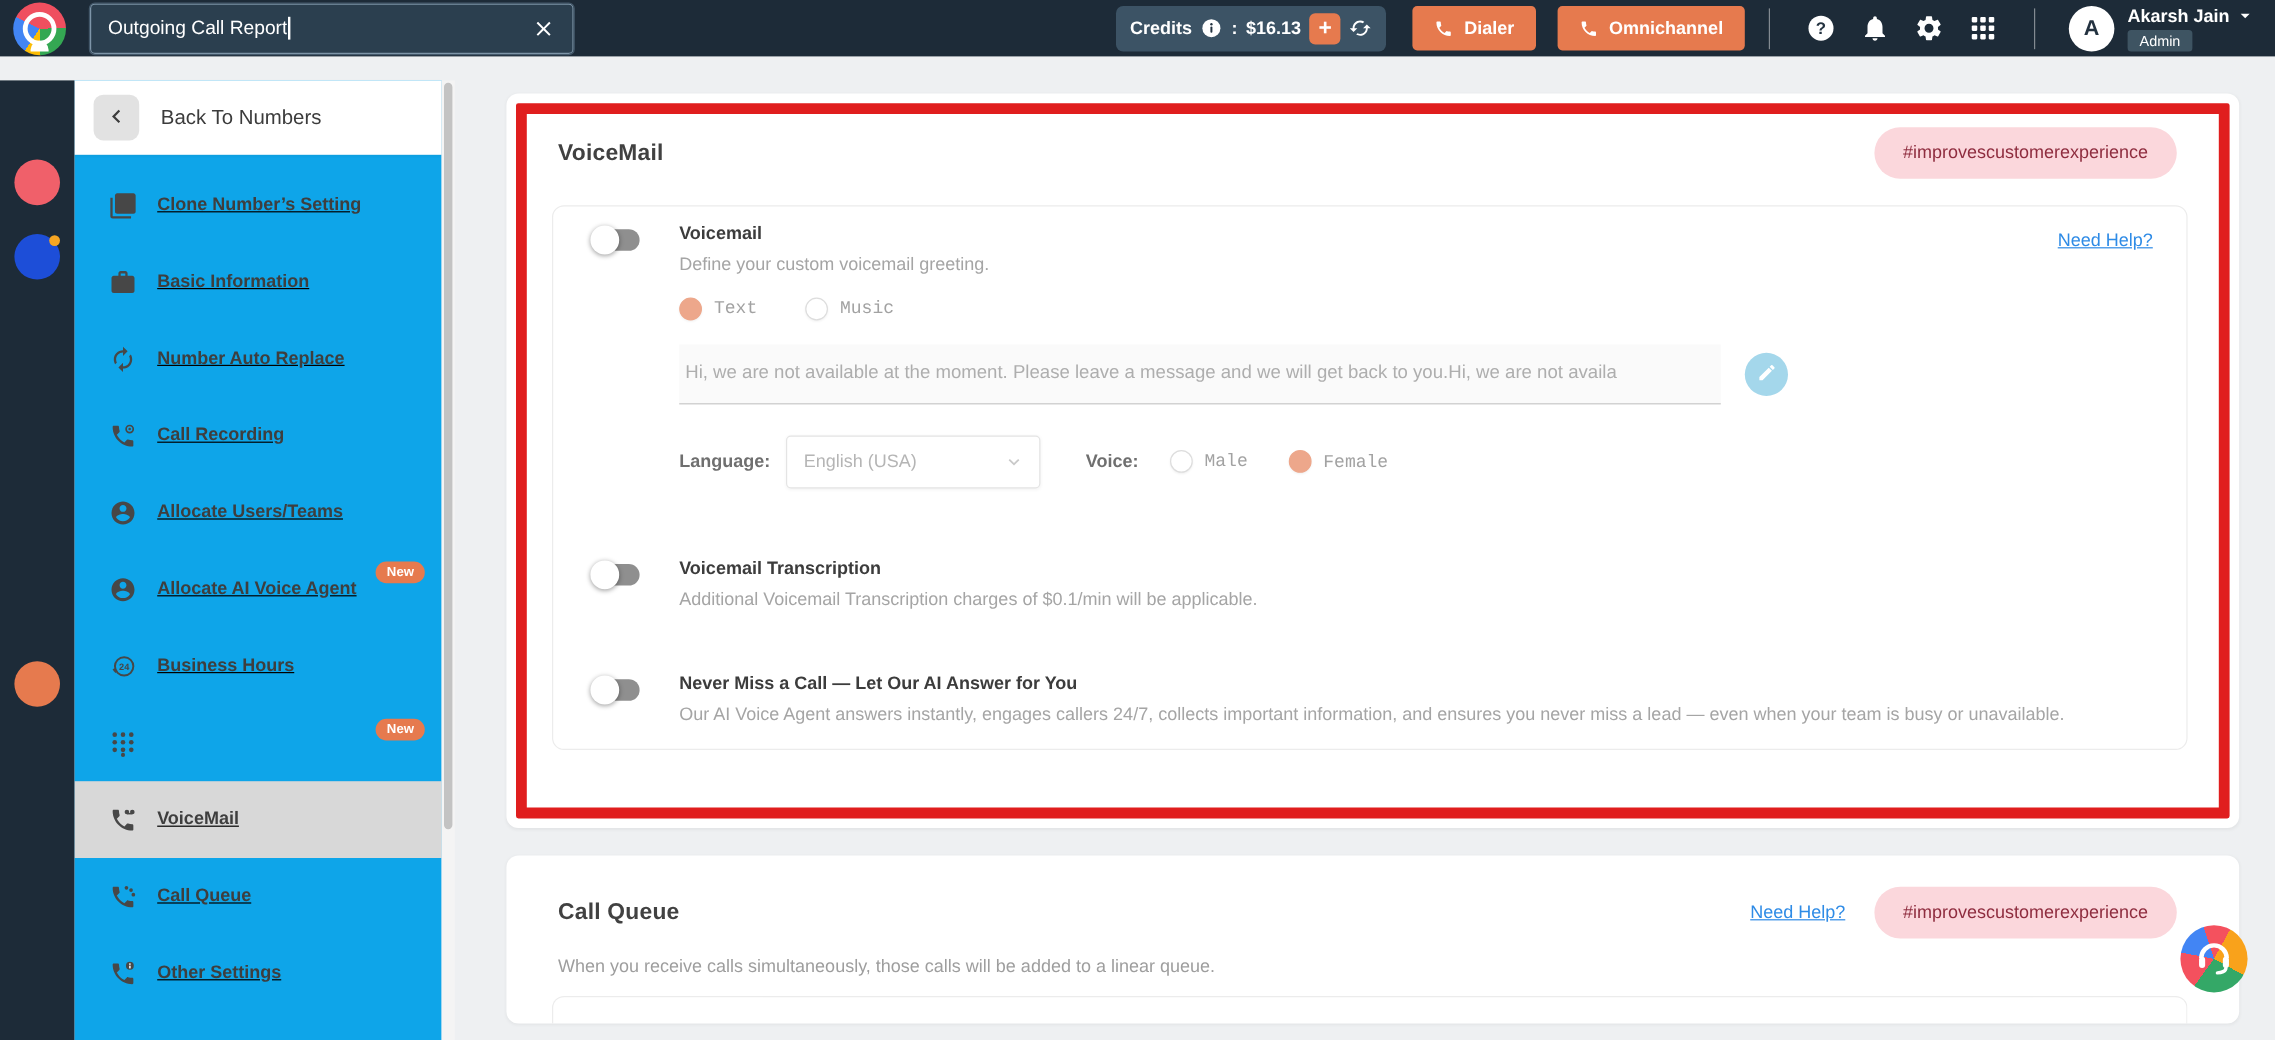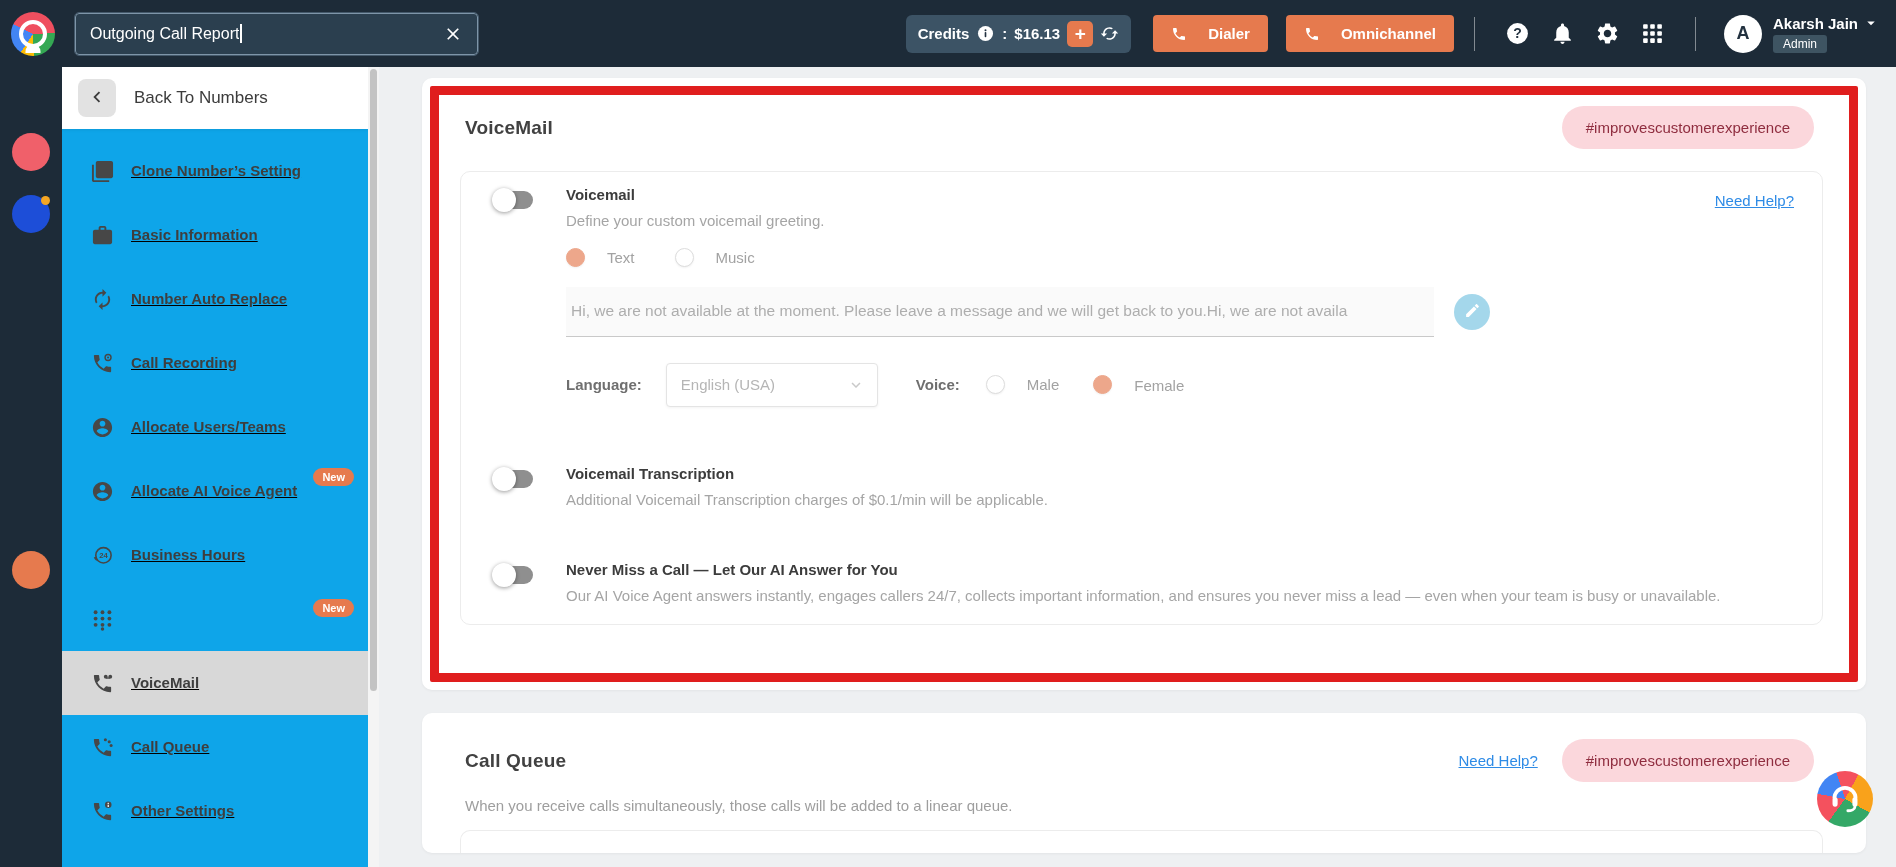--- a/index.html
+++ b/index.html
@@ -1,36 +1,36 @@
 <!DOCTYPE html>
 <html><head>
 <meta charset="utf-8">
 <style>
   * { margin:0; padding:0; box-sizing:border-box; }
   html,body { width:1896px; height:867px; }
   body { font-family:"Liberation Sans", sans-serif; overflow:hidden; background:#eef0f2; }
   .page { position:relative; width:1896px; height:867px; overflow:hidden; background:#eef0f2; }
 
   
-  .topbar { position:absolute; top:0; left:0; right:0; height:67px; background:#1d2b38; display:flex; align-items:center; z-index:30; }
+  .topbar { position:absolute; top:0; left:0; right:0; height:47px; background:#1d2b38; display:flex; align-items:center; z-index:30; }
   .brand { position:relative; width:44px; height:44px; margin-left:11px; border-radius:50%; flex:none;
     background:conic-gradient(from -20deg,#ef4f5f 0 30%,#34a853 30% 55%,#fbbc05 55% 65%,#4285f4 65% 88%,#ef4f5f 88% 100%); }
   .brand .ring { position:absolute; inset:8px; border:4px solid #fff; border-radius:50%; }
   .brand .person { position:absolute; bottom:3px; left:50%; transform:translateX(-50%); width:15px; height:9px; background:#fff; border-radius:8px 8px 0 0; }
   .search-box { margin-left:20px; width:403px; height:42px; background:#2b3f4f; border:1px solid #7e95a8; outline:1px solid #44596b; border-radius:4px; display:flex; align-items:center; padding:0 14px; color:#fff; font-size:16px; }
   .search-text { white-space:nowrap; overflow:hidden; }
   .caret { display:inline-block; width:1.5px; height:19px; background:#fff; margin-left:1px; vertical-align:middle; }
   .search-x { margin-left:auto; width:20px; height:20px; color:#fff; cursor:pointer; }
   .search-x svg { width:20px; height:20px; }
   .topbar-right { margin-left:auto; display:flex; align-items:center; padding-right:16px; }
   .credits { display:flex; align-items:center; gap:7px; background:#3c5365; border-radius:6px; height:38px; padding:0 12px; color:#fff; font-size:15px; font-weight:bold; }
   .credits .ico { width:19px; height:19px; } .credits .ico svg{ width:19px; height:19px; }
   .credits-add { width:26px; height:26px; border-radius:5px; background:#e67a4e; color:#fff; font-size:19px; font-weight:bold; display:grid; place-items:center; cursor:pointer; line-height:1; }
   .credits .sync { width:19px; height:19px; color:#fff; cursor:pointer; } .credits .sync svg{ width:19px; height:19px; }
-  .btn-orange { display:flex; align-items:center; gap:21px; height:37px; border-radius:4px; background:#e67a4e; color:#fff; font-size:15px; font-weight:bold; padding:0 18px; border:none; cursor:pointer; font-family:inherit; }
+  .btn-orange { display:flex; align-items:center; gap:9px; height:37px; border-radius:4px; background:#e67a4e; color:#fff; font-size:15px; font-weight:bold; padding:0 18px; border:none; cursor:pointer; font-family:inherit; }
   .btn-orange .ico { width:16px; height:16px; } .btn-orange .ico svg{ width:16px; height:16px; }
   .ml22{ margin-left:22px; } .ml18{ margin-left:18px; }
   .vdiv { width:1px; height:34px; background:rgba(255,255,255,.45); margin:0 20px; }
   .top-ico { width:25px; height:25px; color:#fff; cursor:pointer; margin:0 10px; } .top-ico svg { width:25px; height:25px; }
   .user-chip { display:flex; align-items:center; gap:11px; margin-left:8px; cursor:pointer; }
   .avatar { width:38px; height:38px; border-radius:50%; background:#fff; color:#233240; font-weight:bold; font-size:18px; display:grid; place-items:center; }
   .user-meta { display:flex; flex-direction:column; align-items:flex-start; gap:3px; }
   .user-name { color:#fff; font-size:15px; font-weight:bold; display:flex; align-items:center; gap:4px; }
   .user-name .ico { width:18px; height:18px; } .user-name .ico svg{ width:18px; height:18px; }
   .role-chip { background:#3e5462; color:#fff; font-size:12px; padding:2px 10px; border-radius:3px; }
@@ -74,30 +74,30 @@
   .need-help { position:absolute; top:20px; right:28px; color:#2e8be6; font-size:15px; text-decoration:underline; cursor:pointer; }
   .row { display:flex; }
   .row-mt2 { margin-top:58px; } .row-mt3 { margin-top:50px; }
   .tcol { width:77px; flex:none; padding-left:3px; }
   .toggle { position:relative; width:34px; height:18px; background:#8f8f8f; border-radius:10px; margin:5px 0 0 7px; cursor:pointer; }
   .toggle .knob { position:absolute; left:-7px; top:-3px; width:24px; height:24px; border-radius:50%; background:#fff; box-shadow:0 1px 4px rgba(0,0,0,.4); }
   .rowbody { flex:1; min-width:0; }
   .row-title { font-size:15px; font-weight:bold; color:#3c3c3c; }
   .row-desc { font-size:15px; color:#a5a5a5; margin-top:7px; line-height:1.45; max-width:1250px; }
   .radio-row { display:flex; align-items:center; gap:40px; margin-top:16px; }
-  .radio-opt { display:flex; align-items:center; gap:22px; cursor:pointer; font-size:15px; color:#a2a2a2; }
+  .radio-opt { display:flex; align-items:center; gap:10px; cursor:pointer; font-size:15px; color:#a2a2a2;font-family:Liberation Mono, monospace; }
   .radio { width:19px; height:19px; border-radius:50%; background:#fff; border:1px solid #ddd; box-shadow:0 1px 2px rgba(0,0,0,.06); flex:none; }
   .radio.sel { background:#eda78b; border-color:#eda78b; }
   .input-row { display:flex; align-items:center; margin-top:20px; }
   .greet-input { width:868px; height:50px; background:#fafafa; border-bottom:1px solid #c9c9c9; color:#aeaeae; font-size:15.5px; display:flex; align-items:center; padding:0 2px 0 5px; white-space:nowrap; overflow:hidden; cursor:text; }
   .edit-btn { width:36px; height:36px; border-radius:50%; background:#a4d7eb; border:none; margin-left:20px; display:grid; place-items:center; color:#fff; cursor:pointer; flex:none; }
   .edit-btn svg { width:17px; height:17px; }
   .lang-row { display:flex; align-items:center; margin-top:26px; font-size:15px; }
   .form-lbl { font-weight:bold; color:#6f6f6f; }
-  .select { margin-left:24px; width:212px; height:44px; border:1px solid #e4e4e4; border-radius:4px; background:#fff; display:flex; align-items:center; padding:0 12px 0 14px; color:#b5b5b5; box-shadow:0 1px 3px rgba(0,0,0,.05); cursor:pointer; }
+  .select { margin-left:13px; width:212px; height:44px; border:1px solid #e4e4e4; border-radius:4px; background:#fff; display:flex; align-items:center; padding:0 12px 0 14px; color:#b5b5b5; box-shadow:0 1px 3px rgba(0,0,0,.05); cursor:pointer; }
   .select .chev { margin-left:auto; width:18px; height:18px; color:#c9c9c9; } .select .chev svg { width:18px; height:18px; }
   .voice-lbl { margin-left:38px; }
   .lang-row .radio-opt { margin-left:26px; }
   .lang-row .radio-opt + .radio-opt { margin-left:34px;align-items:flex-end; }
 
   .card2 { left:43px; top:646px; width:1444px; height:140px; overflow:hidden; }
   .card2-inner { position:absolute; inset:0; padding:26px 50px 0 43px; }
   .head-right { display:flex; align-items:center; gap:24px; }
   .cq-desc { margin-top:15px; font-size:15px; color:#9e9e9e; }
   .panel-stub { margin-top:16px; margin-left:-5px; margin-right:-7px; border:1px solid #ececec; border-bottom:none; border-radius:10px 10px 0 0; height:40px; }

